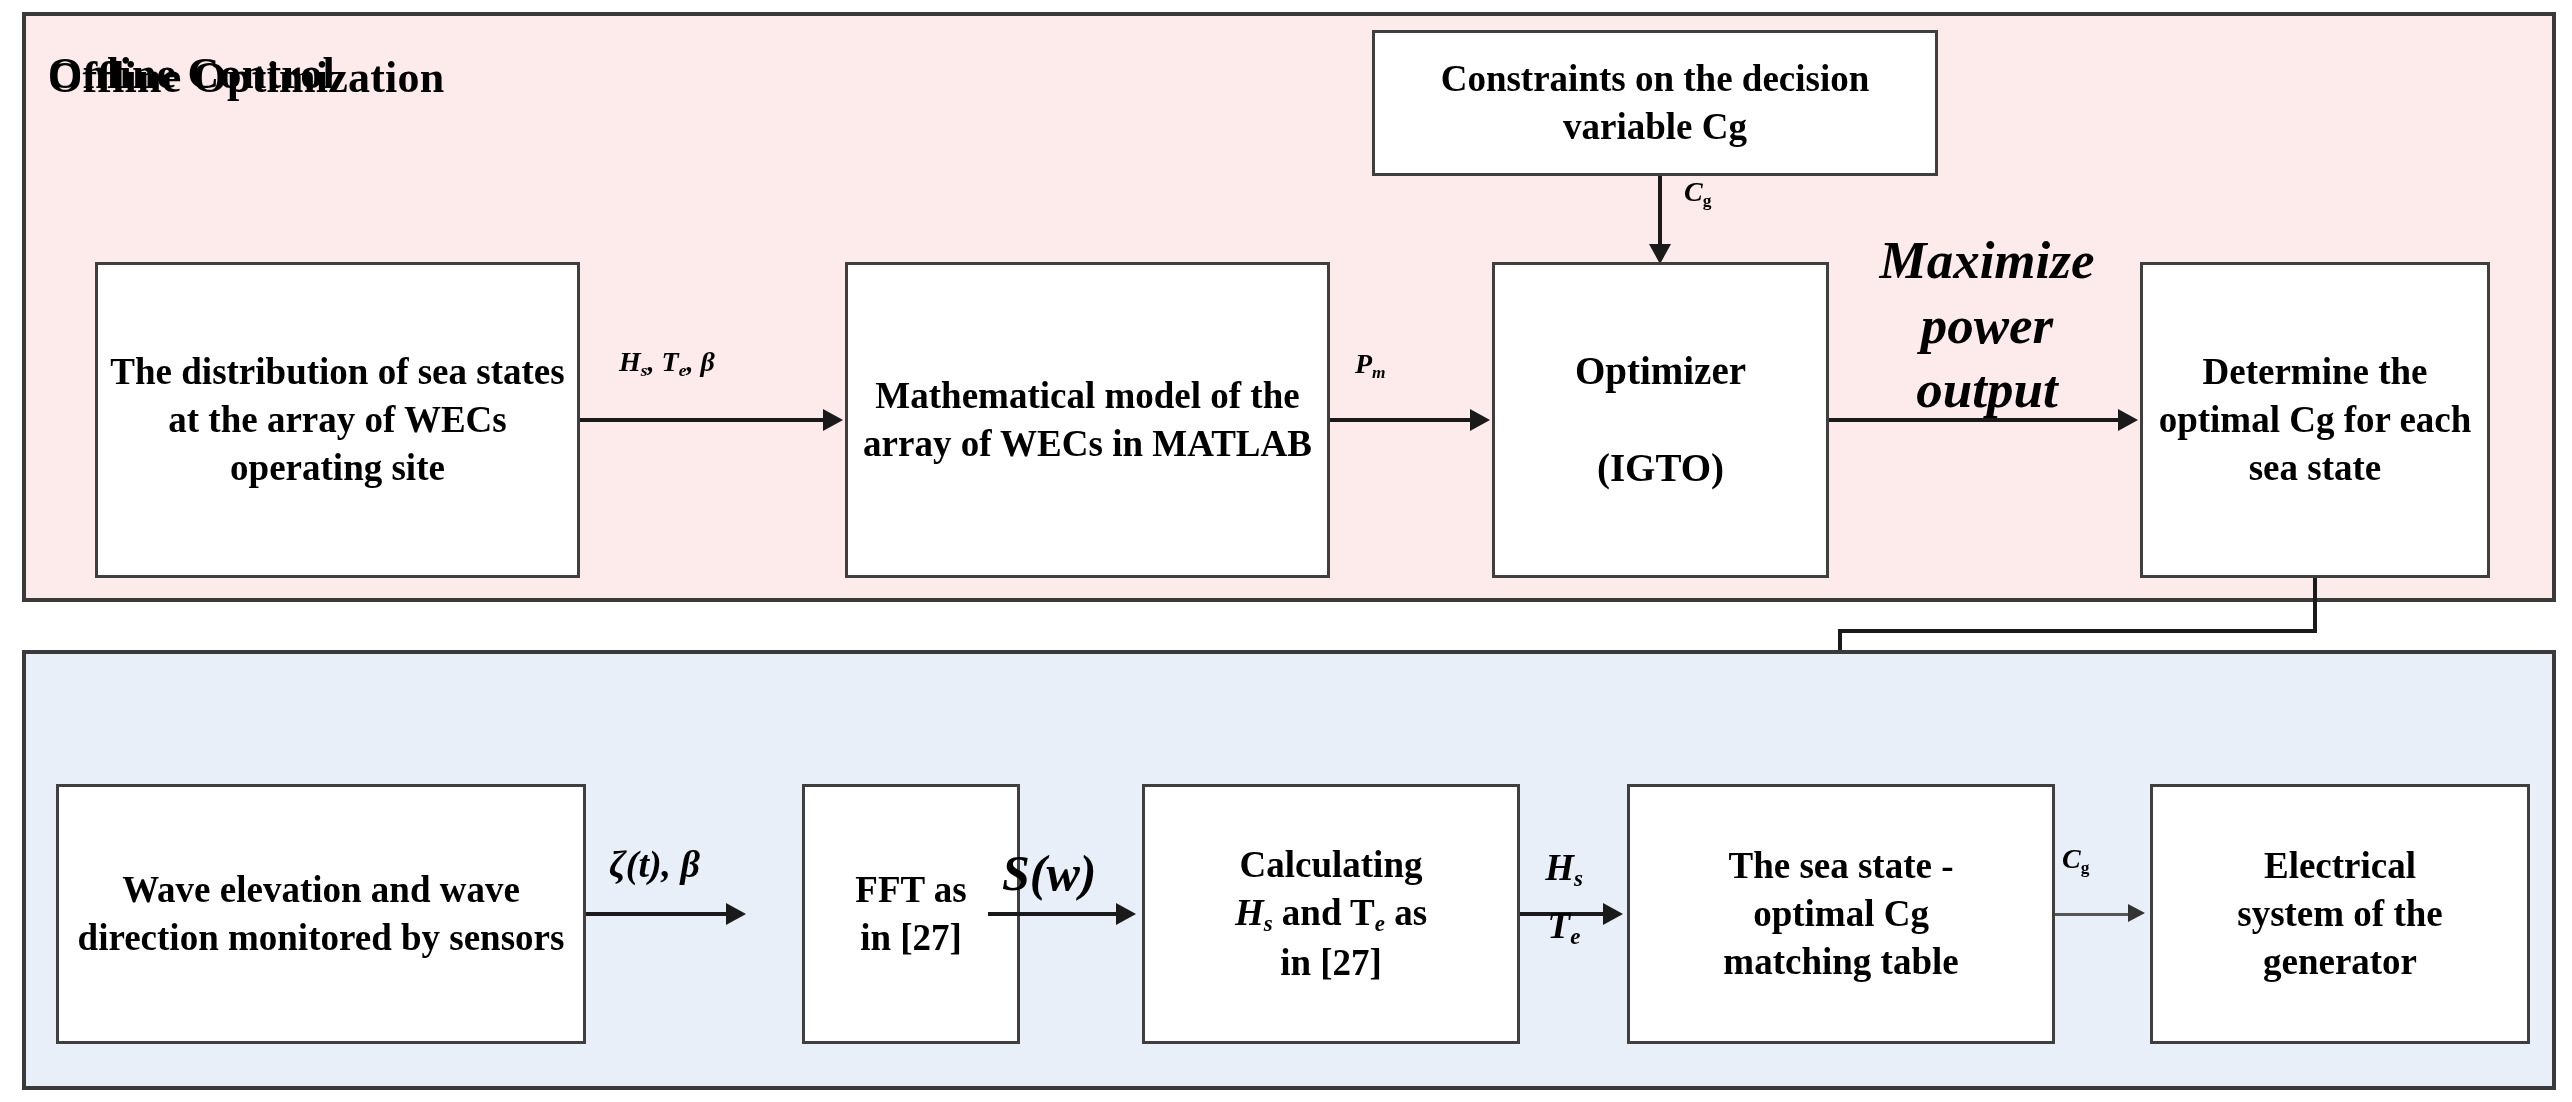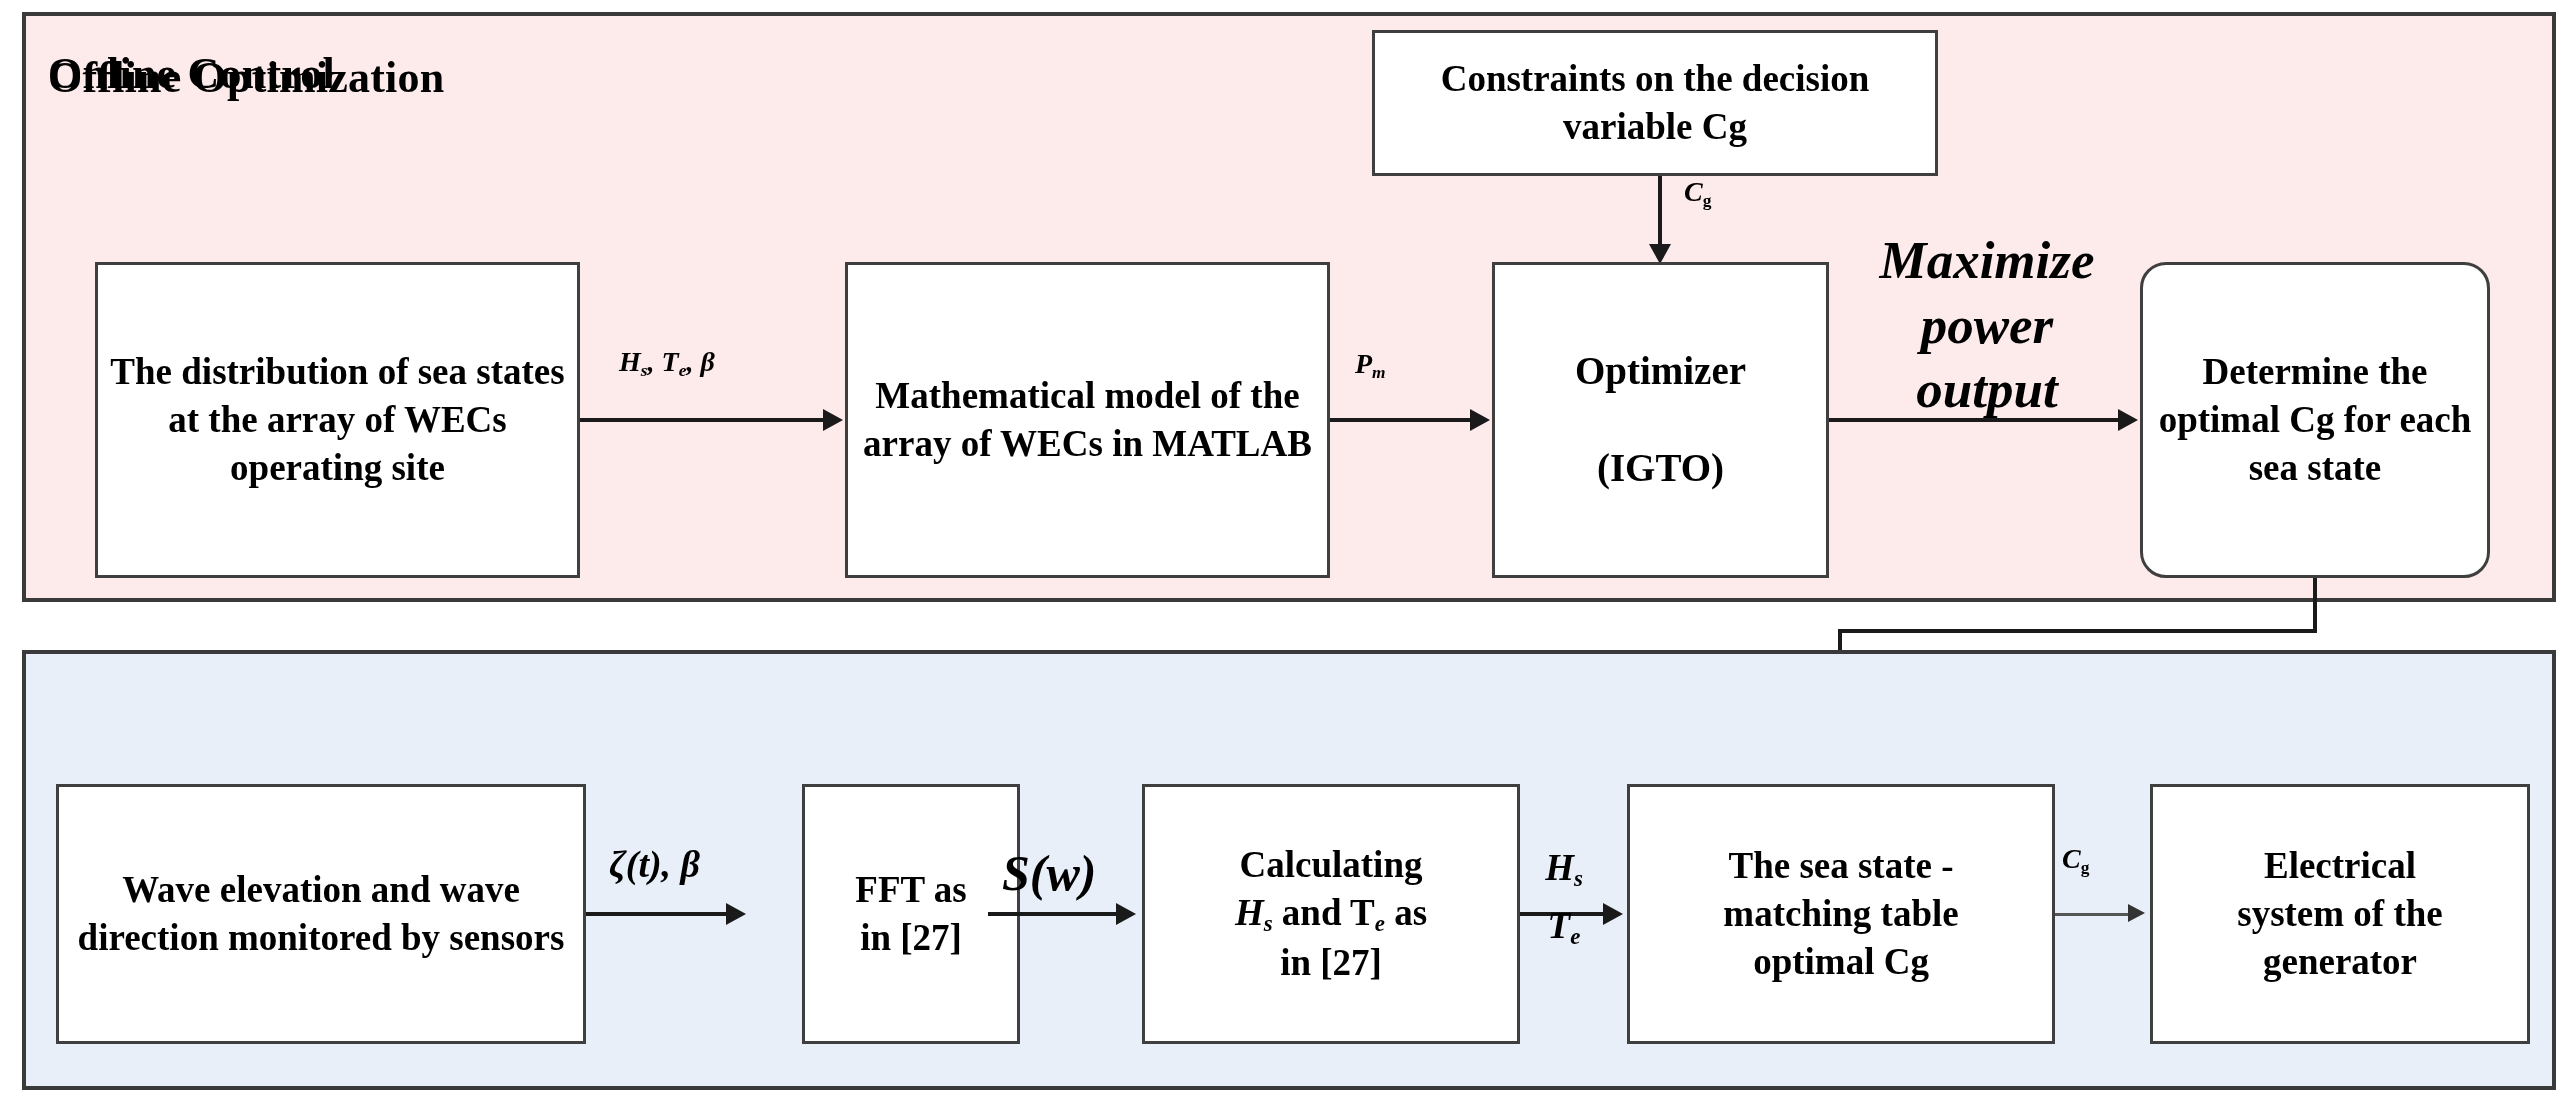--- a/index.html
+++ b/index.html
@@ -68,21 +68,21 @@
     color: #000;
     padding: 4px 8px;
   }
   .box .inner { width: 100%; }
 
   
   #box-constraints { left: 1372px; top: 30px;  width: 566px; height: 146px; font-size: 37px; }
   #box-distribution{ left: 95px;  top: 262px;  width: 485px; height: 316px; }
   #box-model       { left: 845px; top: 262px;  width: 485px; height: 316px; }
   #box-optimizer   { left: 1492px;top: 262px;  width: 337px; height: 316px; font-size: 39px;}
-  #box-determine   { left: 2140px;top: 262px;  width: 350px; height: 316px; border-radius: 26px; }
+  #box-determine   { left: 2140px;top: 262px;  width: 350px; height: 316px; }
 
   
   #box-wave        { left: 56px;  top: 784px;  width: 530px; height: 260px; }
   #box-fft         { left: 770px; top: 784px;  width: 218px; height: 260px; margin-left: 32px; }
   #box-calc        { left: 1142px;top: 784px;  width: 378px; height: 260px; }
   #box-table       { left: 1627px;top: 784px;  width: 428px; height: 260px; }
   #box-electrical  { left: 2150px;top: 784px;  width: 380px; height: 260px; }
 
   
   .arrow-line {
@@ -244,22 +244,22 @@
       <span>H</span><sub style="font-size:0.62em; vertical-align:-0.28em;">s</sub>
     </div>
     <div style="margin-top:14px;">
       <span>T</span><sub style="font-size:0.62em; vertical-align:-0.28em;">e</sub>
     </div>
   </div>
 
   <div class="box" id="box-table">
     <div class="inner">
       <div>The sea state -</div>
+      <div>optimal Cg</div>
       <div>matching table</div>
-      <div>optimal Cg</div>
     </div>
   </div>
 
   <div class="arrow-line h-line" style="left:2055px; top:913px; width:75px; height:3px; background:#555;"></div>
   <div class="arrow-head-right" style="left:2128px; top:904px; border-left-color:#333; border-top-width:9px; border-bottom-width:9px; border-left-width:17px;"></div>
   <div class="arrow-label upright-sub" style="left:2062px; top:845px;">
     <span>C</span><sub>g</sub>
   </div>
 
   <div class="box" id="box-electrical">

